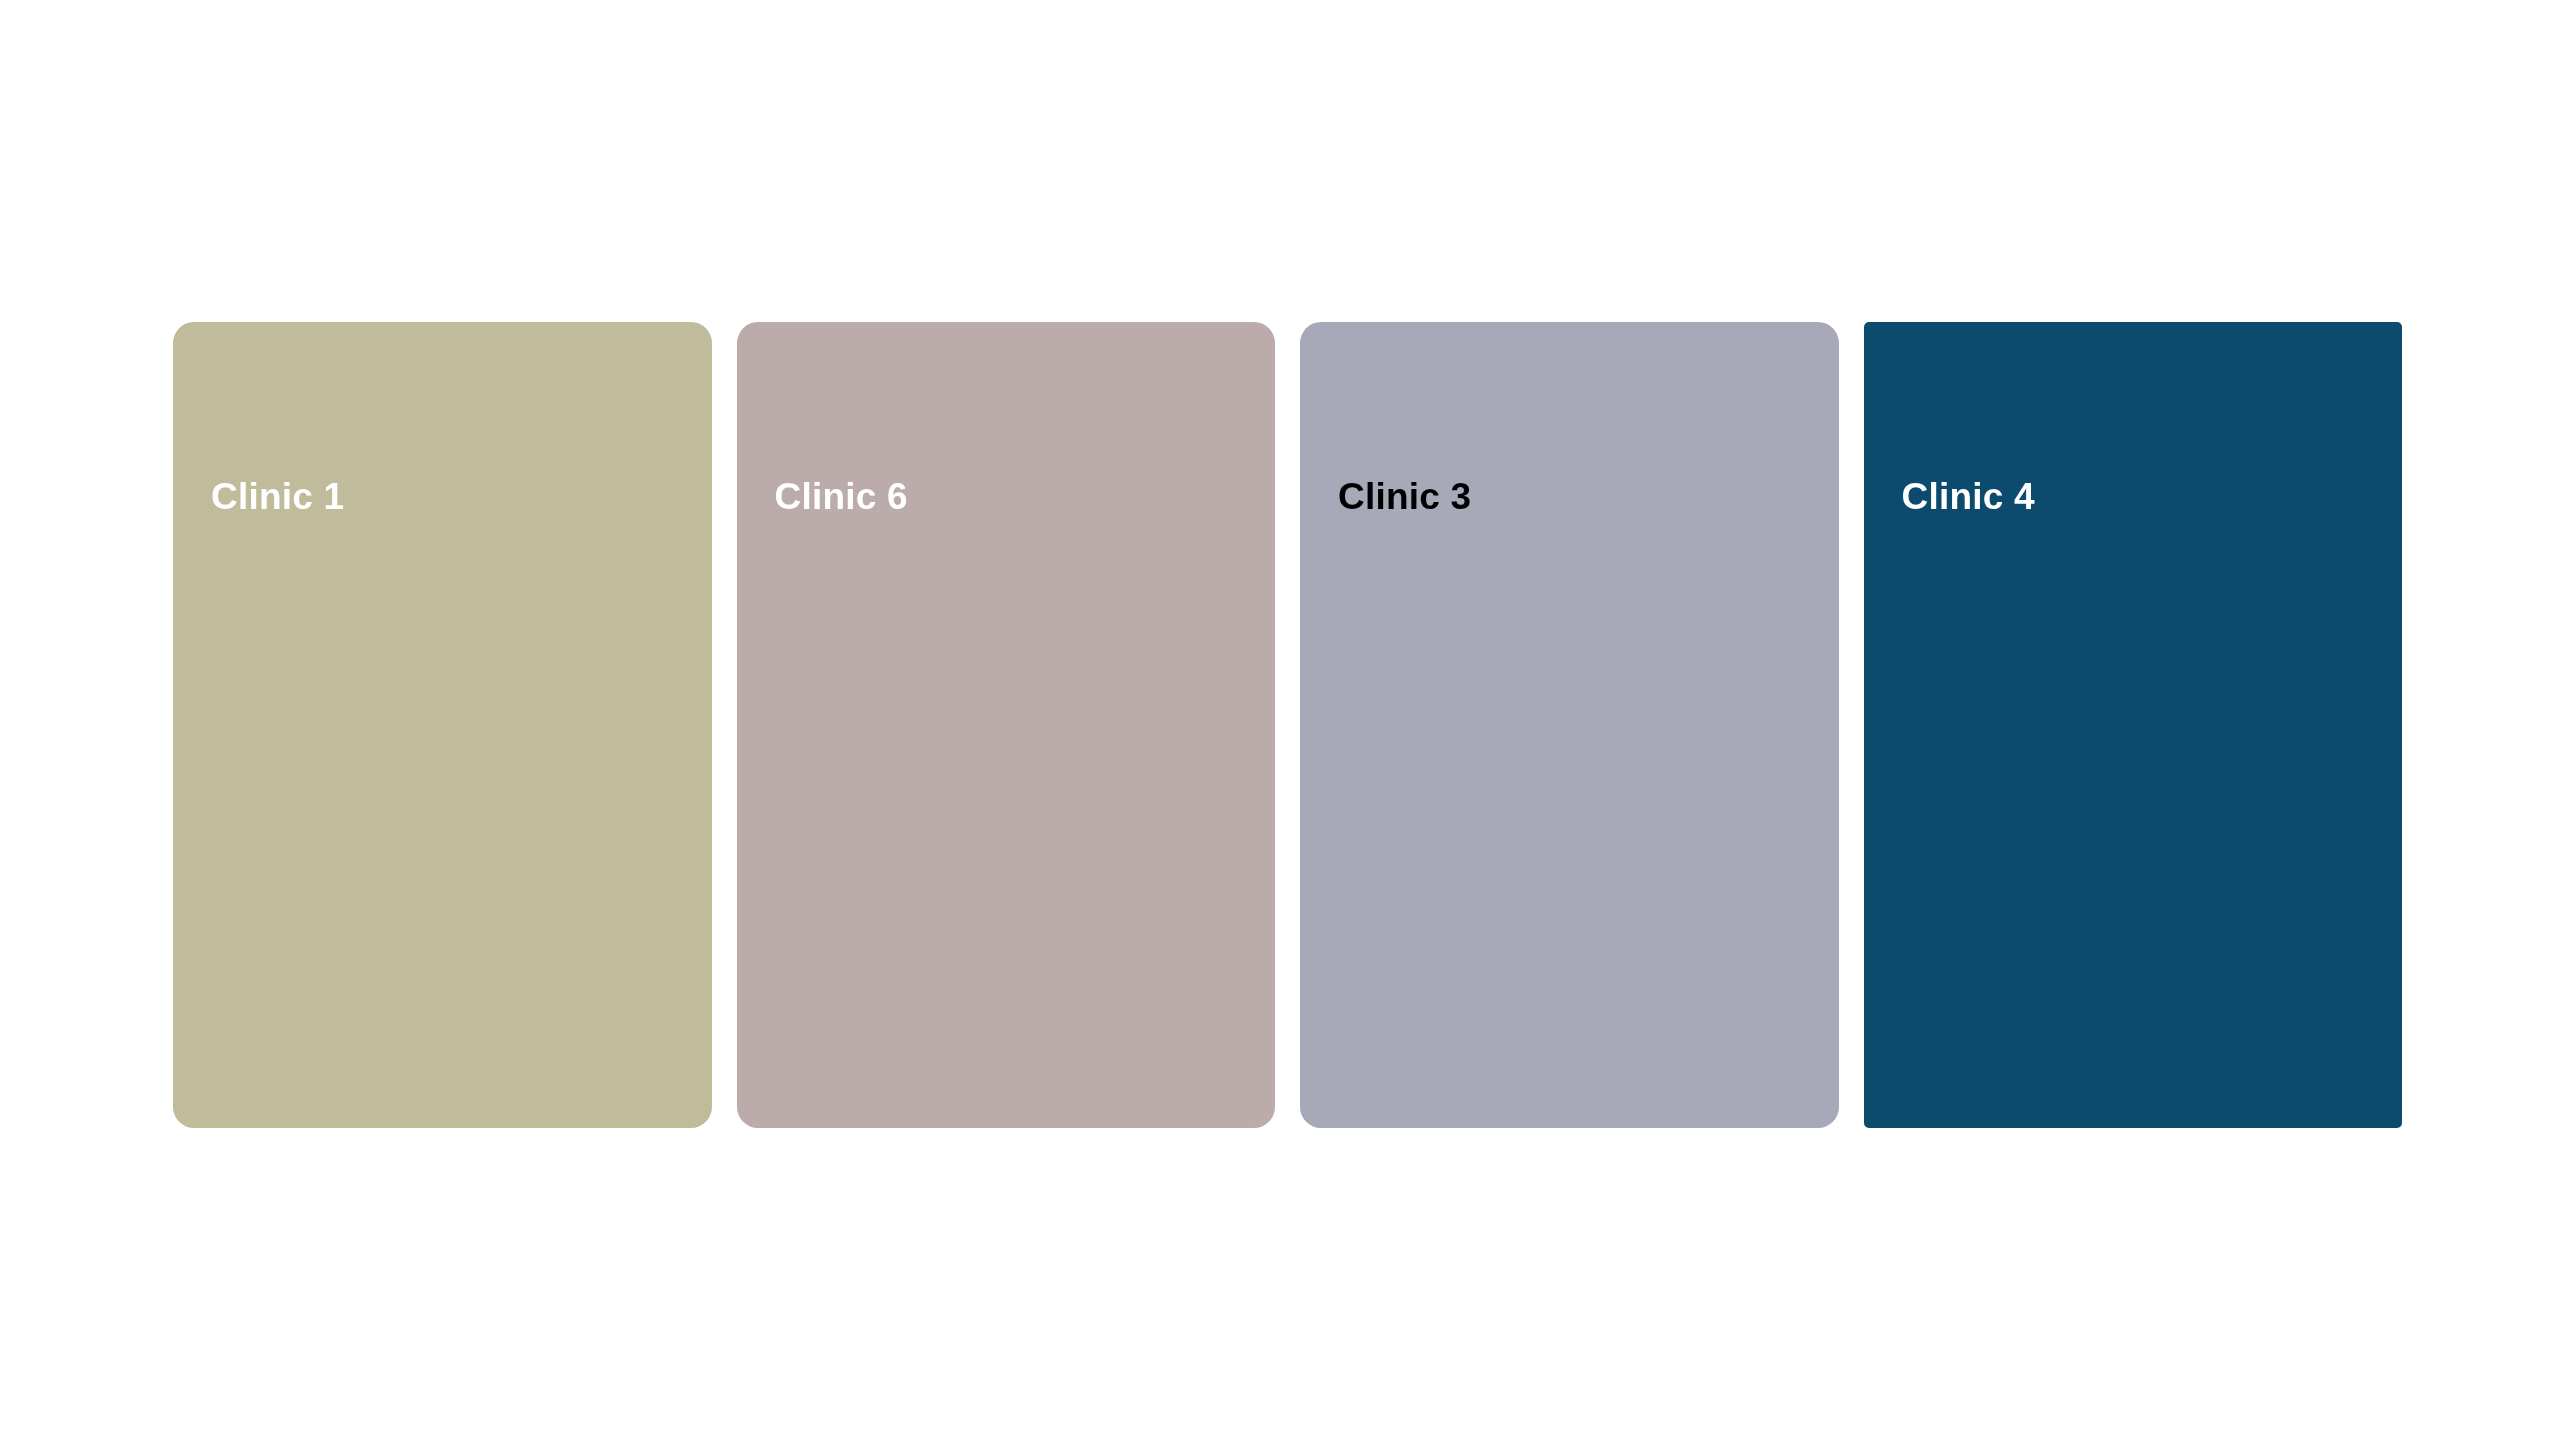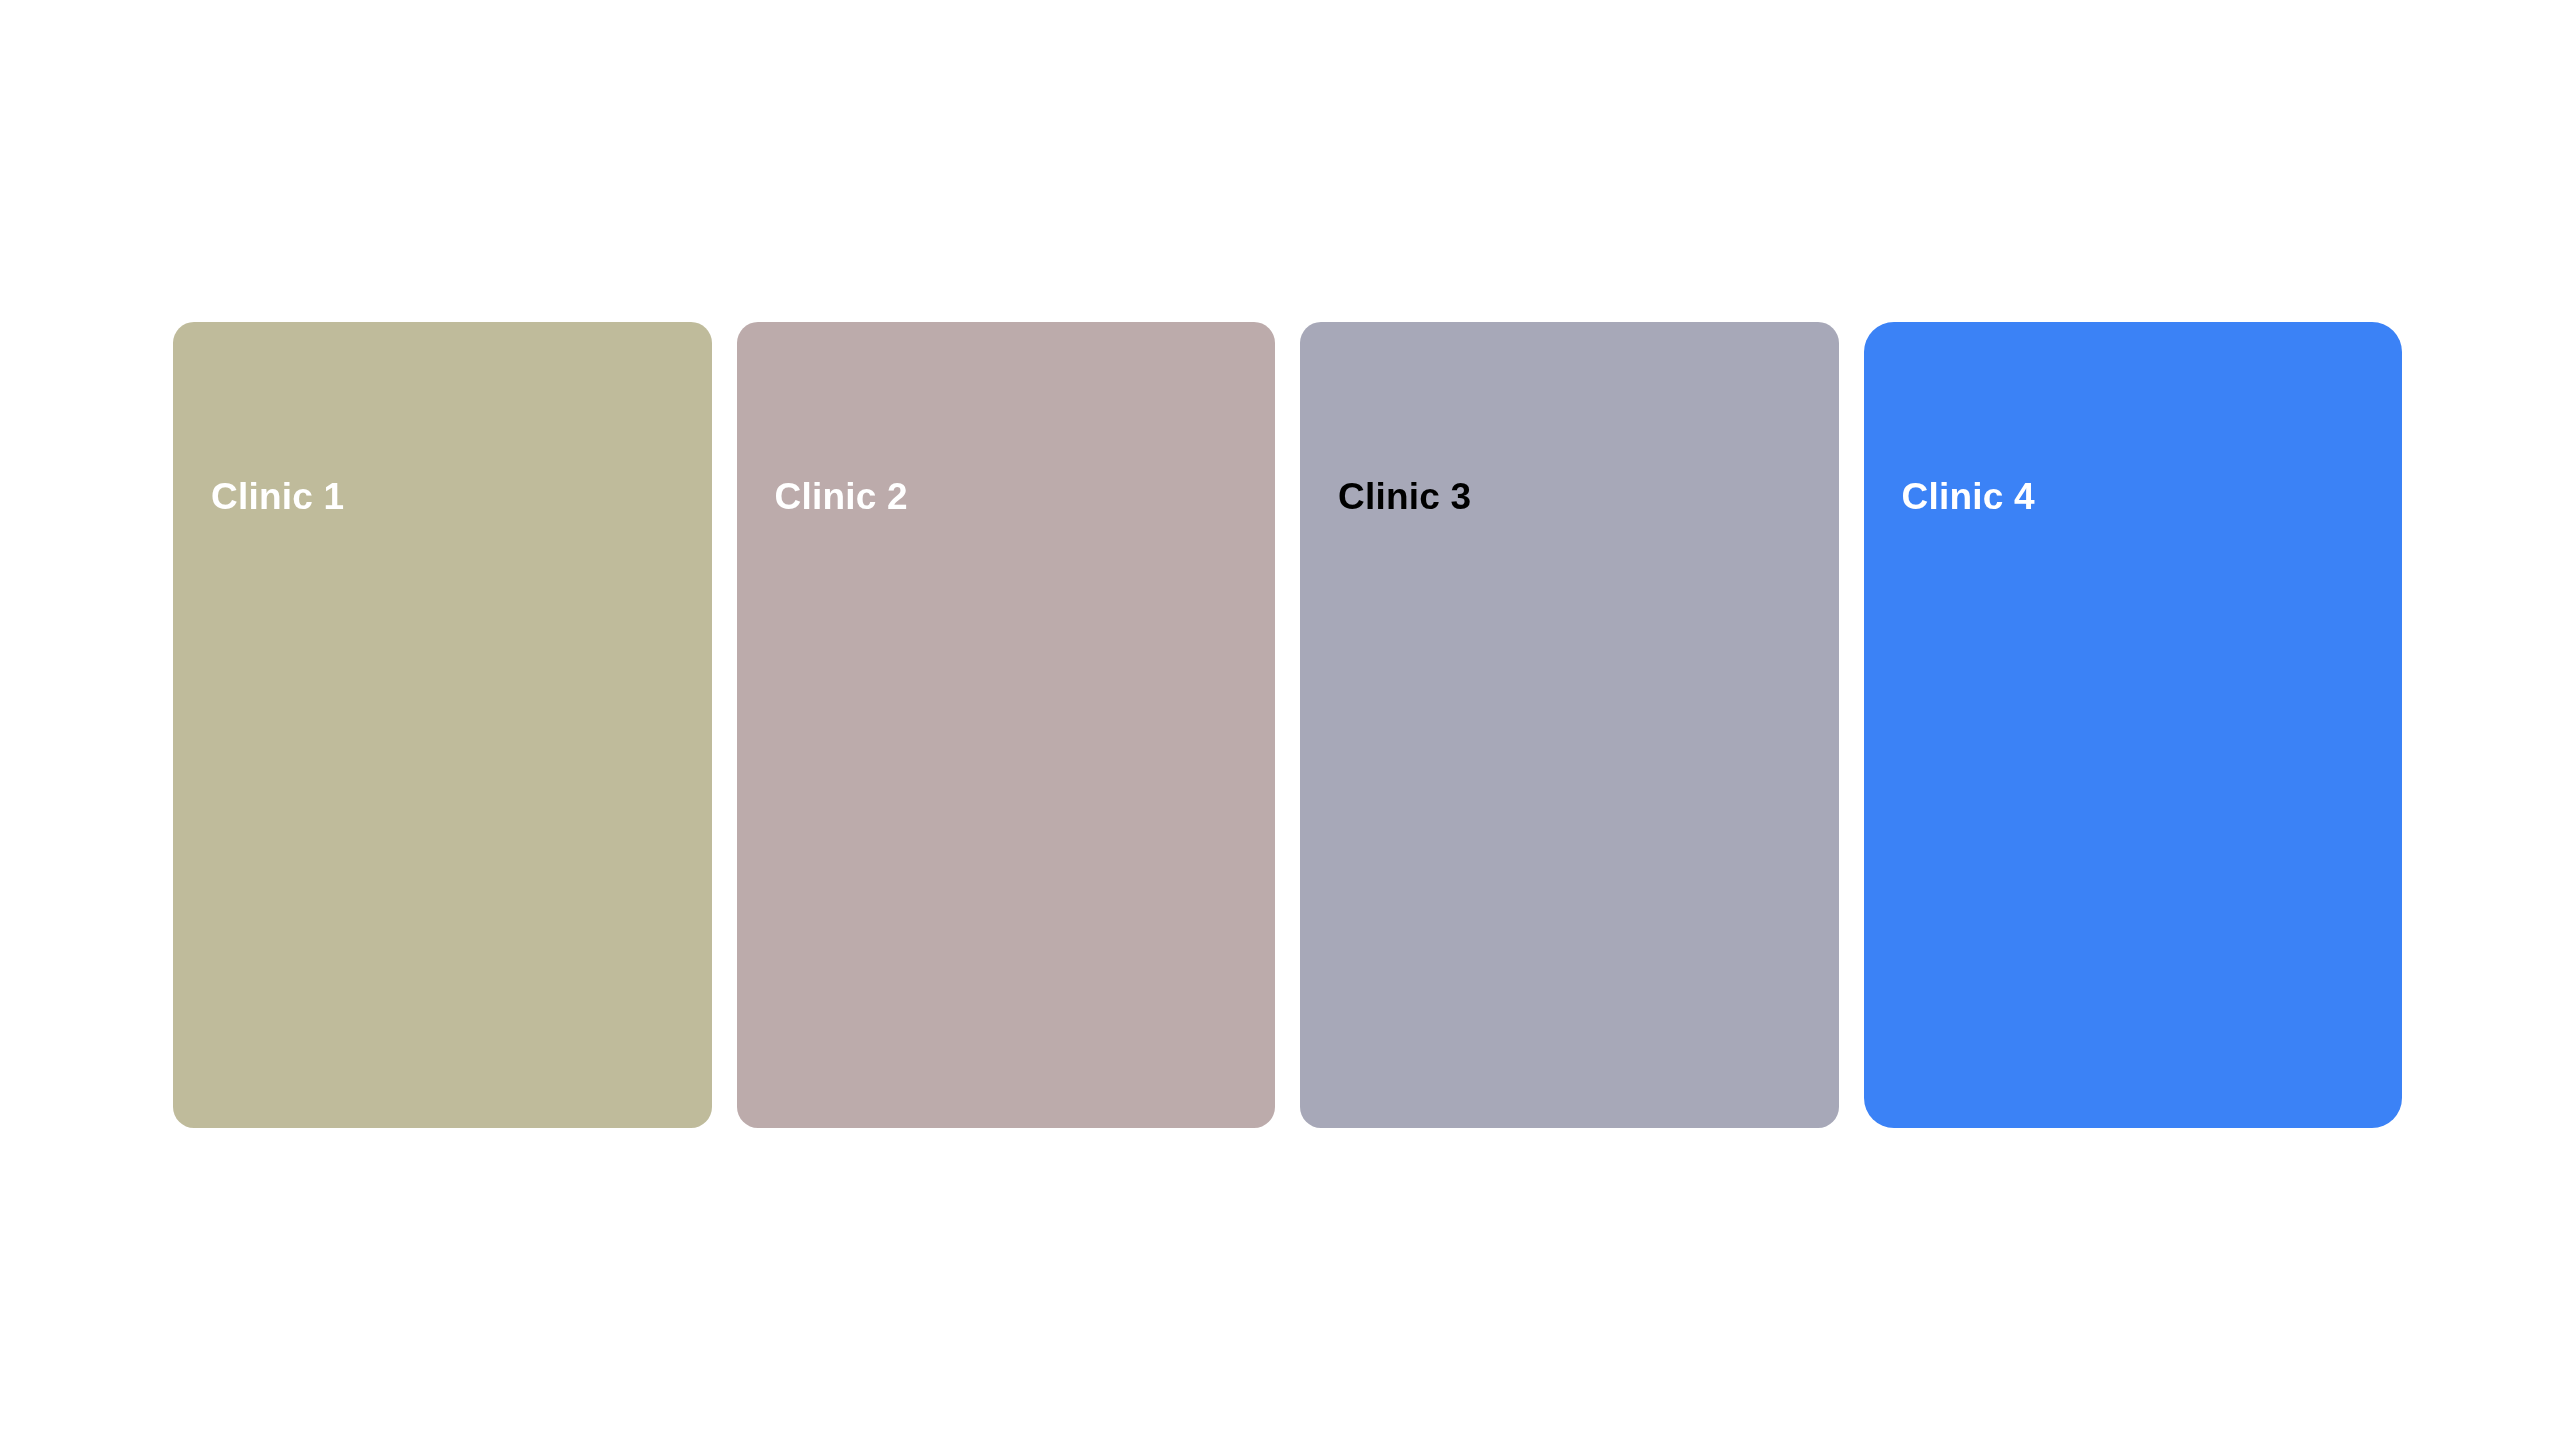--- a/index.html
+++ b/index.html
@@ -67,27 +67,27 @@
 
 <div id="card-canvas" style="background: rgb(255, 255, 255);">
 
   <div id="clinic-card-row" style="gap: 25px;">
 
     <div class="clinic-card" style="background-color: rgb(191, 187, 155); border-radius: 21px;">
       <span class="clinic-card-label" style="color: rgb(255, 255, 255);">Clinic 1</span>
     </div>
 
     <div class="clinic-card" style="background-color: rgb(188, 171, 171); border-radius: 21px;">
-      <span class="clinic-card-label" style="color: rgb(255, 255, 255);">Clinic 2</span>
+      <span class="clinic-card-label" style="color: rgb(255, 255, 255);">Clinic 6</span>
     </div>
 
     <div class="clinic-card" style="background-color: rgb(167, 168, 184); border-radius: 21px;">
       <span class="clinic-card-label" style="color: #000000;">Clinic 3</span>
     </div>
 
-    <div class="clinic-card" style="background-color: #3b82f6; border-radius: 30px;">
+    <div class="clinic-card" style="background-color: #0c4a6e; border-radius: 5px;">
       <span class="clinic-card-label" style="color: rgb(255, 255, 255);">Clinic 4</span>
     </div>
 
   </div>
 
 </div>
 
 
 </body></html>

